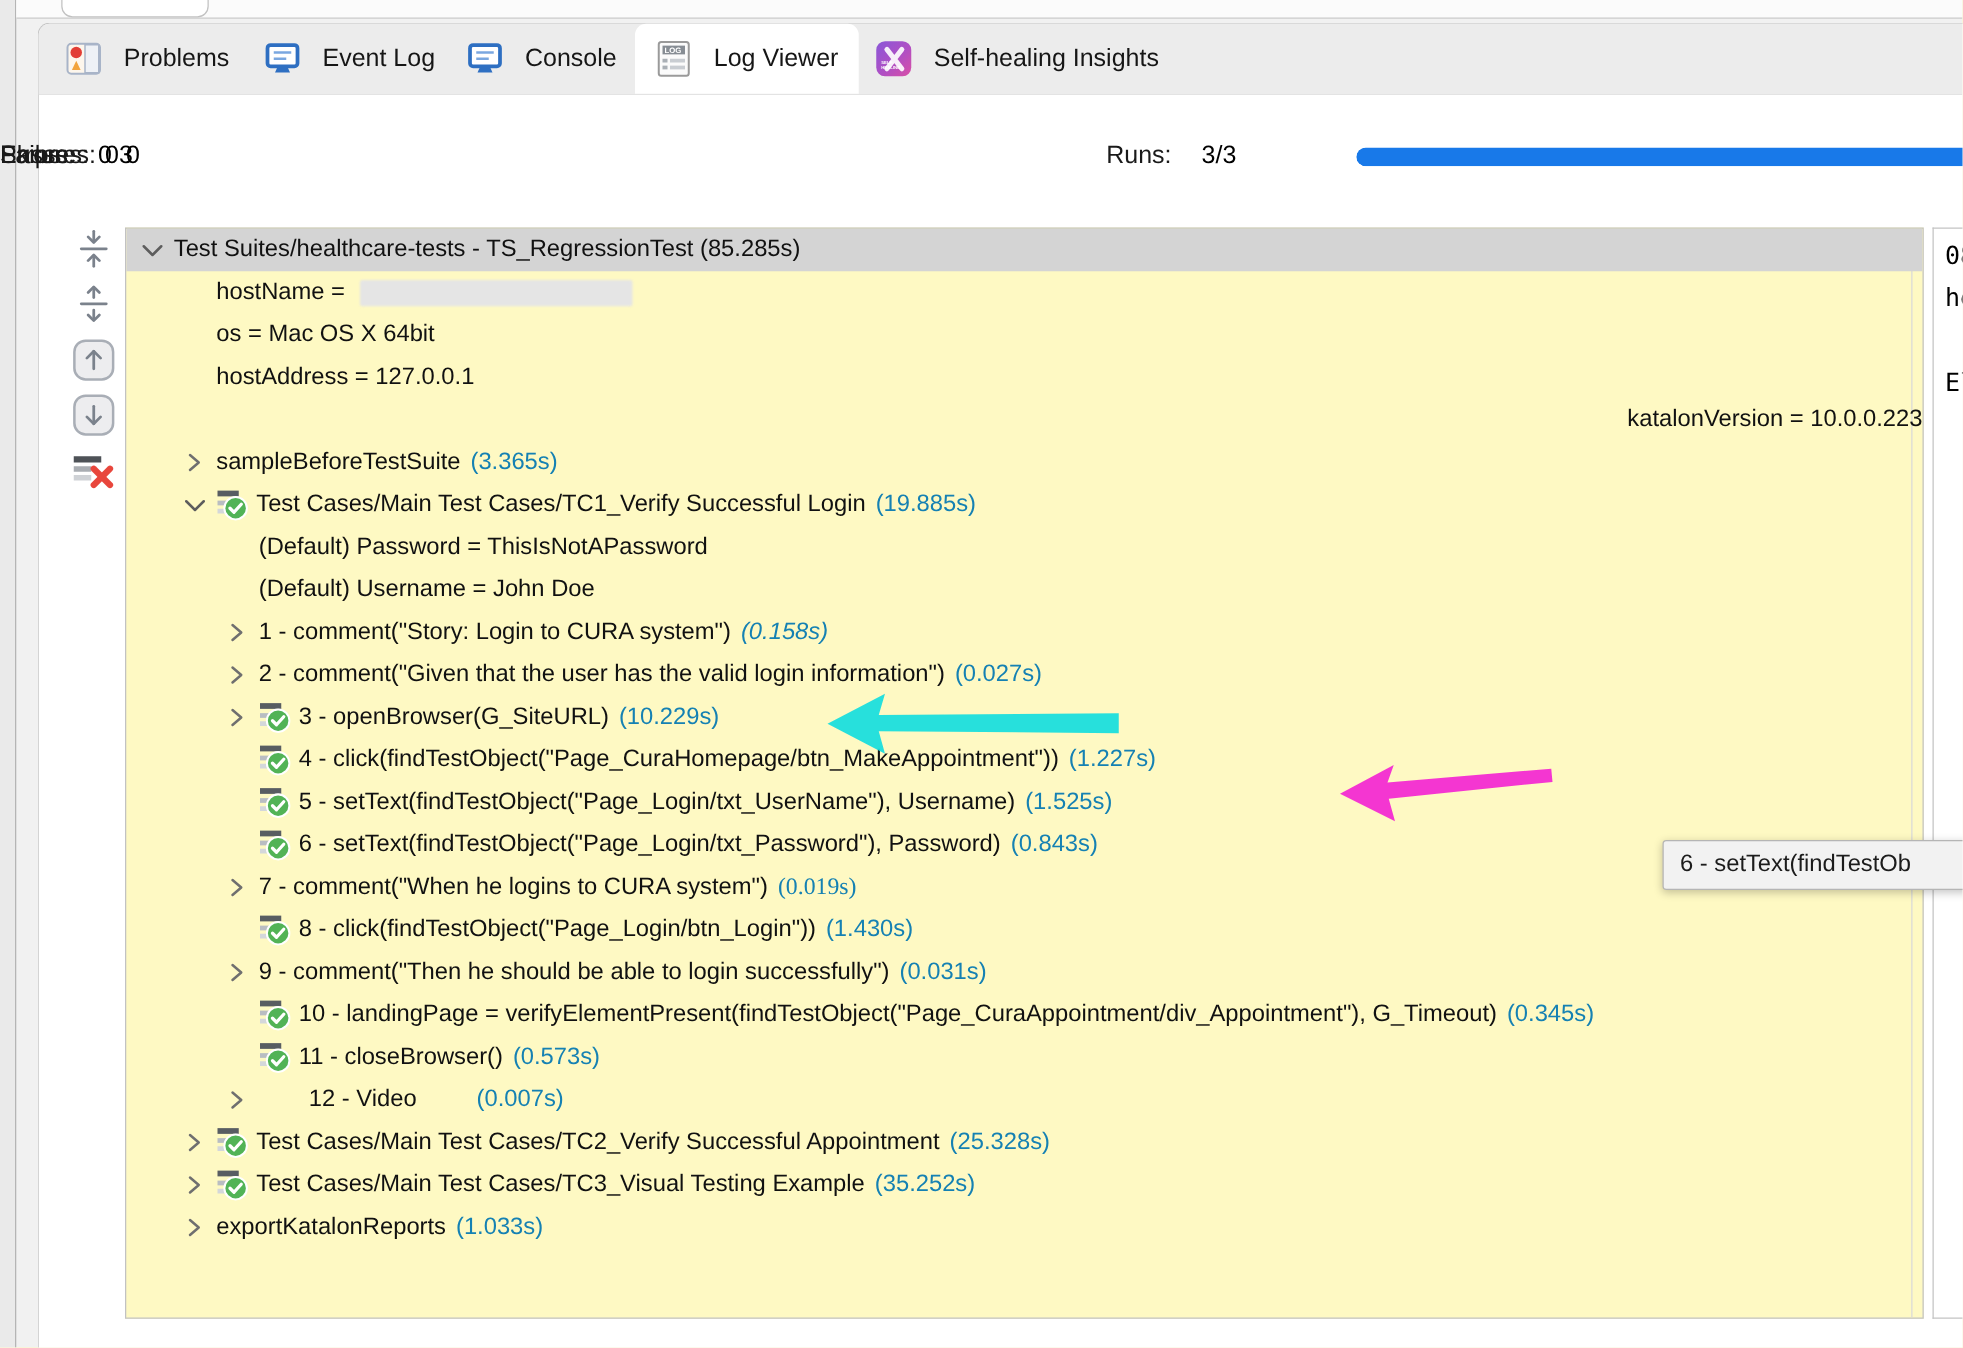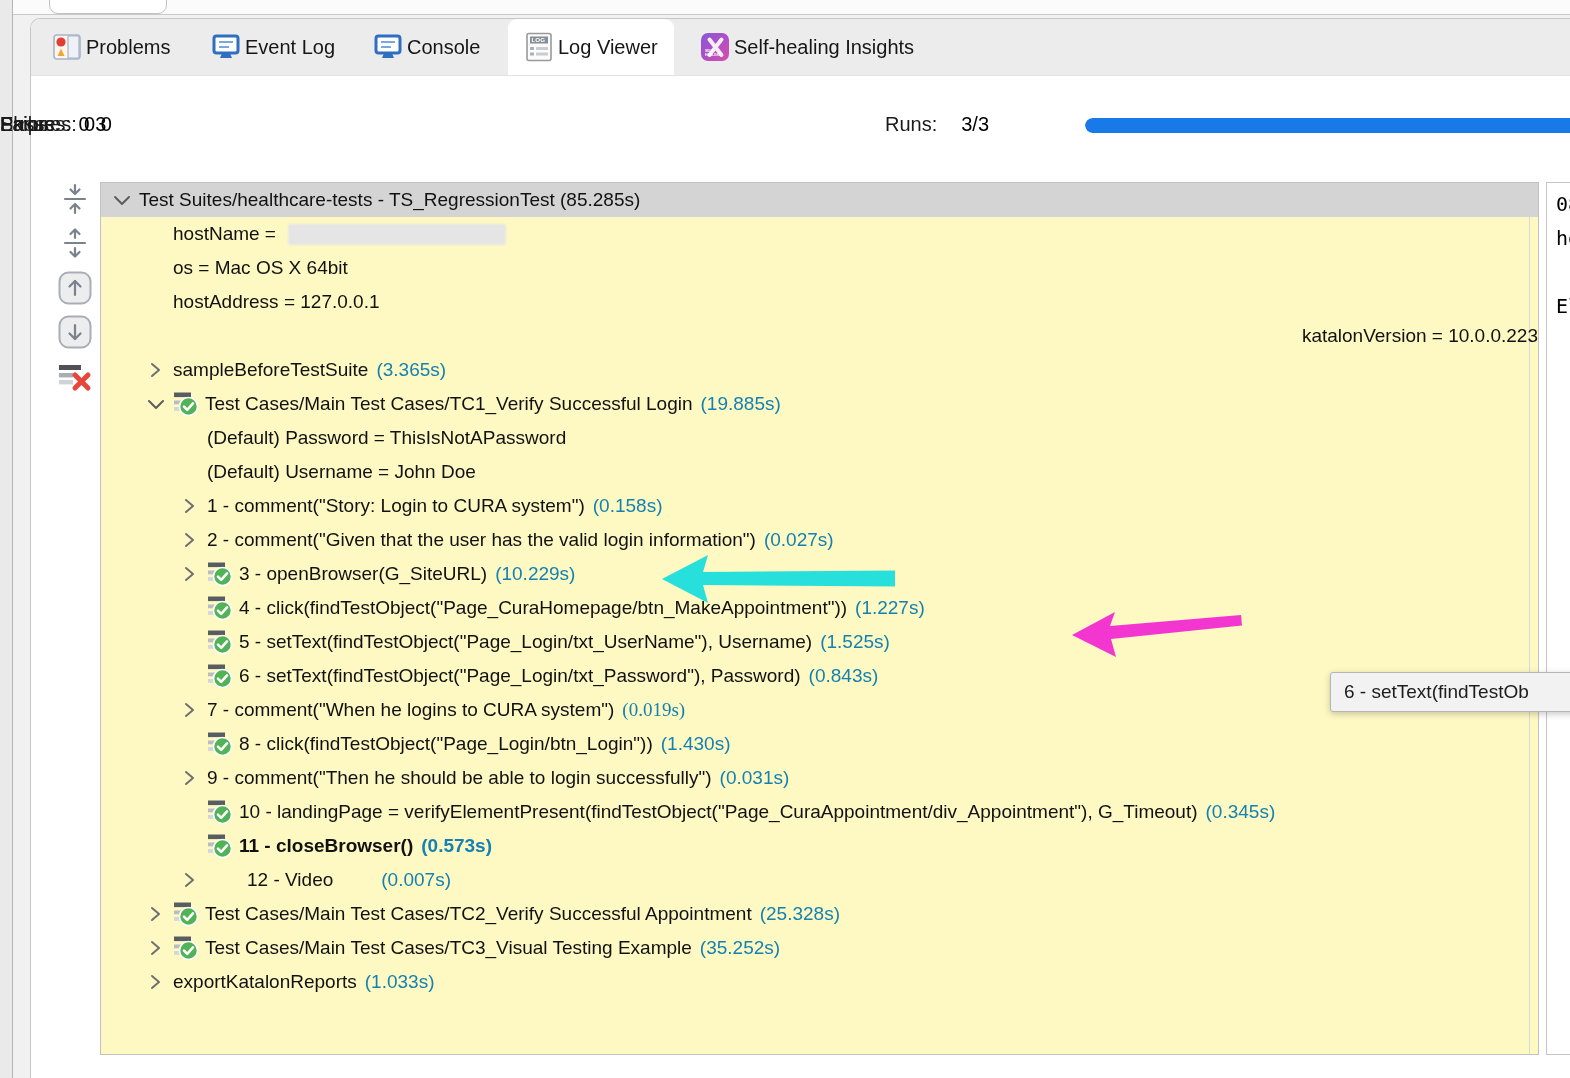--- a/index.html
+++ b/index.html
@@ -10,21 +10,21 @@
   }
   
   .left-strip{position:absolute;left:0;top:0;width:12px;height:1078px;background:#eaeaea;border-right:1px solid #b5b5b5}
   
   .top-strip{position:absolute;left:13px;top:0;width:1557px;height:14px;background:#fbfbfb;border-bottom:1px solid #c9c9c9}
   .tab-remnant{position:absolute;left:36px;top:-9px;width:116px;height:21px;background:#fff;border:1px solid #c2c2c2;border-radius:0 0 9px 9px}
   
   .main-panel{position:absolute;left:30px;top:18px;width:1541px;height:1061px;background:#fff;border:1px solid #c6c6c6;border-right:none;border-bottom:none;border-radius:10px 0 0 0}
   
   .tabbar{position:absolute;left:31px;top:19px;width:1539px;height:56px;background:#ececec;border-radius:9px 0 0 0;border-bottom:1px solid #e3e3e3}
-  .tab{position:absolute;top:0;height:56px;display:flex;align-items:center;gap:4px;font-size:20px;color:#161616;padding:0 16px;white-space:nowrap;cursor:default}
+  .tab{position:absolute;top:0;height:56px;display:flex;align-items:center;gap:17px;font-size:20px;color:#161616;padding:0 16px;white-space:nowrap;cursor:default}
   .tab.selected{background:#fff;border-radius:9px 9px 0 0}
   .tab:nth-child(1){left:5px}
   .tab:nth-child(2){left:164px}
   .tab:nth-child(3){left:326px}
   .tab:nth-child(4){left:477px}
   .tab:nth-child(5){left:653px}
   .tab-icon{display:inline-flex;width:30px;height:30px;align-items:center;justify-content:center}
   
   .stat{position:absolute;top:113px;display:inline-flex;gap:24px;font-size:20px;color:#1a1a1a}
   .stat .s-label{color:#1a1a1a}
@@ -275,21 +275,21 @@
     <div class="trow" style="padding-left: 106px;">
       <span class="rtext">(Default) Username = John Doe</span>
     </div>
     <div class="trow" style="padding-left: 76px;">
       <span class="chev">
         <svg width="26" height="26" viewBox="0 0 26 26">
           <polyline points="9,7 16,13 9,19" fill="none" stroke="#6f6f6f" stroke-width="2" stroke-linecap="round" stroke-linejoin="round"></polyline>
         </svg>
       </span>
       <span class="rtext">1 - comment("Story: Login to CURA system")</span>
-      <span class="rtime" style="color: rgb(21, 129, 179);">(0.158s)</span>
+      <span class="rtime" style="color: rgb(21, 129, 179); font-style: italic;">(0.158s)</span>
     </div>
     <div class="trow" style="padding-left: 76px;">
       <span class="chev">
         <svg width="26" height="26" viewBox="0 0 26 26">
           <polyline points="9,7 16,13 9,19" fill="none" stroke="#6f6f6f" stroke-width="2" stroke-linecap="round" stroke-linejoin="round"></polyline>
         </svg>
       </span>
       <span class="rtext">2 - comment("Given that the user has the valid login information")</span>
       <span class="rtime" style="color: rgb(21, 129, 179);">(0.027s)</span>
     </div>
@@ -387,21 +387,21 @@
           <rect x="1" y="1.5" width="17" height="4.6" fill="#585d62"></rect>
           <rect x="1" y="9.5" width="11" height="3.8" fill="#b9bdc2"></rect>
           <rect x="1" y="16" width="11" height="3.8" fill="#d4d7da"></rect>
           <circle cx="15.5" cy="15.5" r="9" fill="#52b356" stroke="#ffffff" stroke-width="1.6"></circle>
           <polyline points="11,15.6 14.2,18.8 20,12.4" fill="none" stroke="#ffffff" stroke-width="2.6" stroke-linecap="round" stroke-linejoin="round"></polyline>
         </svg>
       </span>
       <span class="rtext">10 - landingPage = verifyElementPresent(findTestObject("Page_CuraAppointment/div_Appointment"), G_Timeout)</span>
       <span class="rtime" style="color: rgb(21, 129, 179);">(0.345s)</span>
     </div>
-    <div class="trow" style="padding-left: 106px; font-weight: bold;">
+    <div class="trow" style="padding-left: 106px;">
       <span class="sicon">
         <svg width="27" height="26" viewBox="0 0 27 26">
           <rect x="1" y="1.5" width="17" height="4.6" fill="#585d62"></rect>
           <rect x="1" y="9.5" width="11" height="3.8" fill="#b9bdc2"></rect>
           <rect x="1" y="16" width="11" height="3.8" fill="#d4d7da"></rect>
           <circle cx="15.5" cy="15.5" r="9" fill="#52b356" stroke="#ffffff" stroke-width="1.6"></circle>
           <polyline points="11,15.6 14.2,18.8 20,12.4" fill="none" stroke="#ffffff" stroke-width="2.6" stroke-linecap="round" stroke-linejoin="round"></polyline>
         </svg>
       </span>
       <span class="rtext">11 - closeBrowser()</span>

